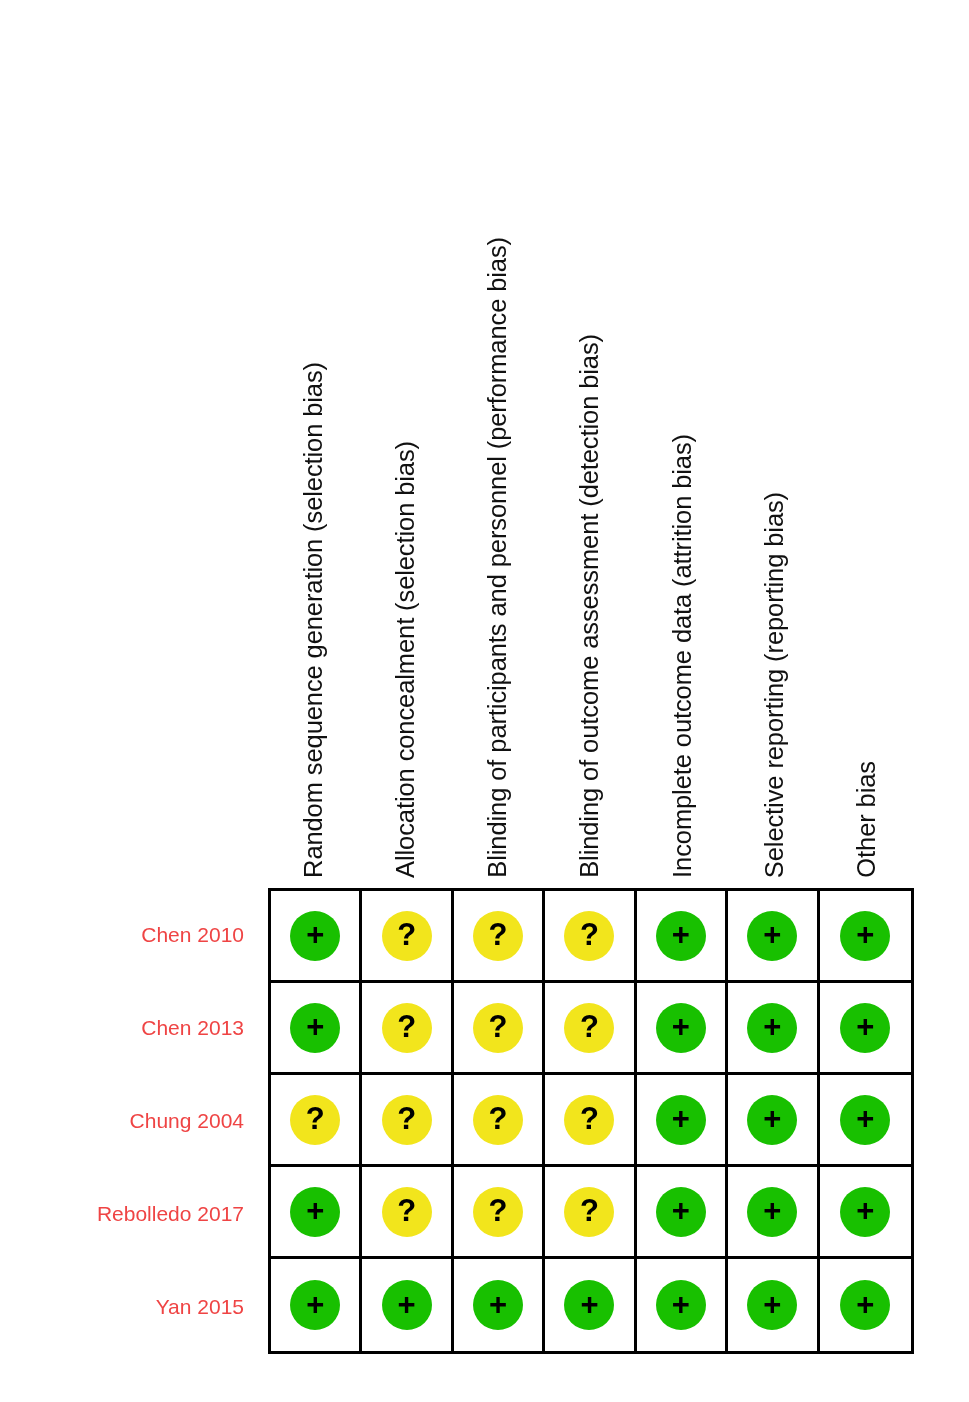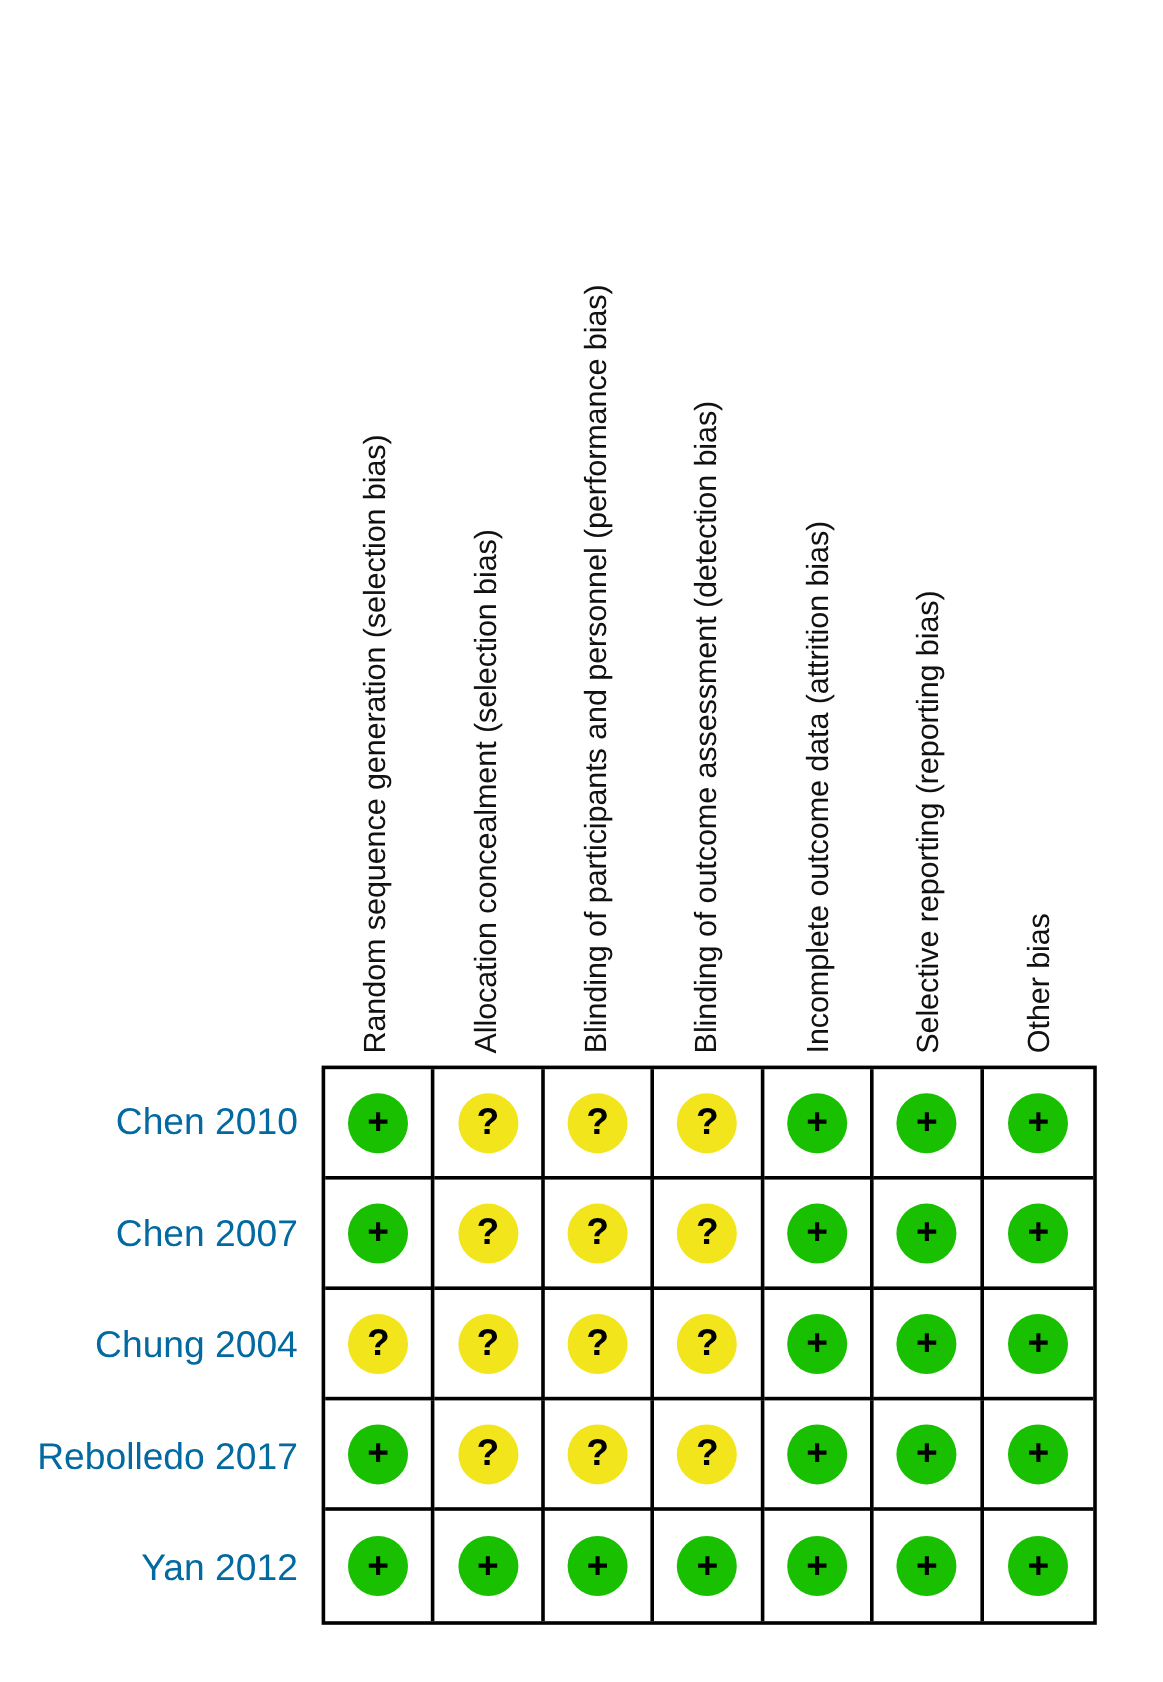--- a/index.html
+++ b/index.html
@@ -100,22 +100,22 @@
     width: 256px;
     height: 466px;
     display: grid;
     grid-template-rows: repeat(5, 1fr);
   }
   .row-label {
     display: flex;
     align-items: center;
     justify-content: flex-end;
     padding-right: 12px;
-    font-size: 31px;
-    color: #0369a1;
+    font-size: 21px;
+    color: #ef4444;
     white-space: nowrap;
     margin-left: 31px;
   }
 </style>
 </head>
 <body>
 
 <div id="risk-of-bias-figure">
 
   <div class="col-headers">
@@ -137,24 +137,24 @@
     <div class="col-header" style="left:461px;">
       <span class="col-header-text">Selective reporting (reporting bias)</span>
     </div>
     <div class="col-header" style="left:553px;">
       <span class="col-header-text">Other bias</span>
     </div>
   </div>
 
   <div class="row-labels">
     <div class="row-label">Chen 2010</div>
-    <div class="row-label">Chen 2007</div>
+    <div class="row-label">Chen 2013</div>
     <div class="row-label">Chung 2004</div>
     <div class="row-label">Rebolledo 2017</div>
-    <div class="row-label">Yan 2012</div>
+    <div class="row-label">Yan 2015</div>
   </div>
 
   <div class="grid" id="bias-grid">
       <div class="cell">
         <div class="judgement low">
           <span class="glyph">+</span>
         </div>
       </div>
       <div class="cell">
         <div class="judgement unclear">

